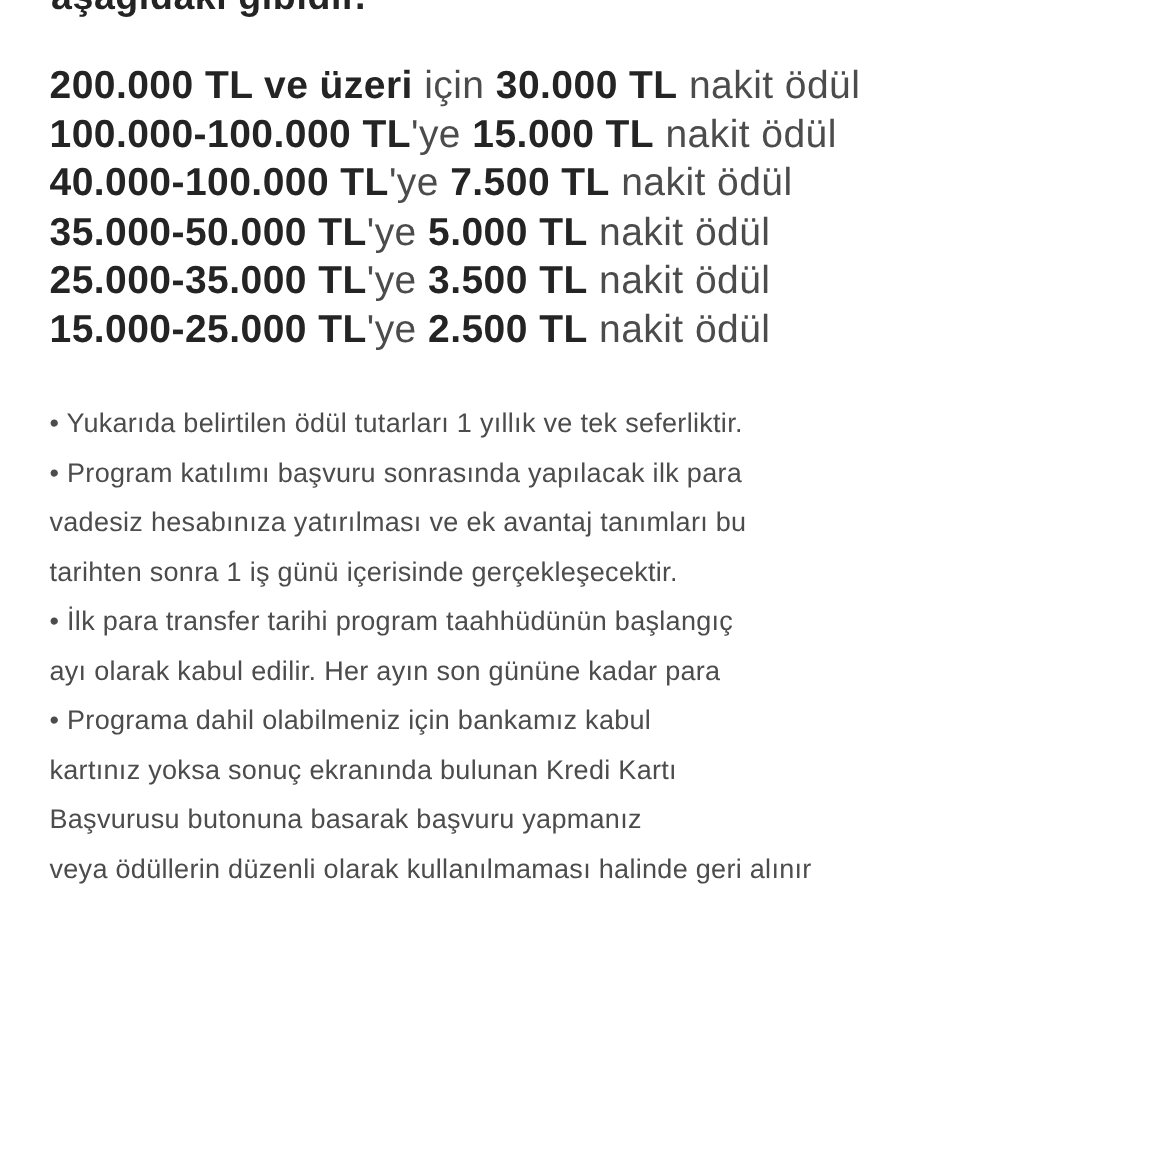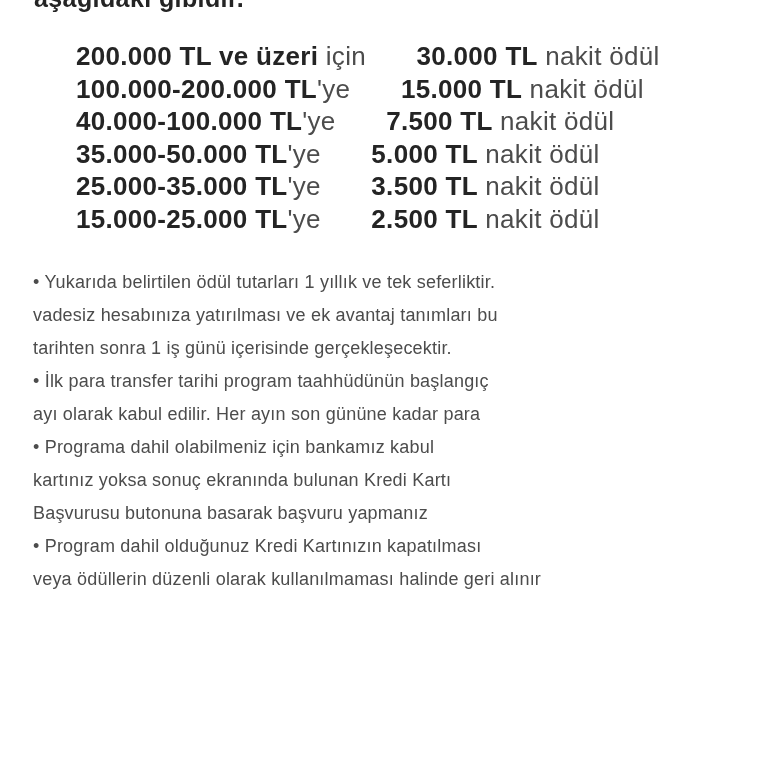--- a/index.html
+++ b/index.html
@@ -36,21 +36,20 @@
     height:32.5px;
     line-height:32.5px;
     font-size:26px;
     letter-spacing:.3px;
     color:var(--gray);
     white-space:pre;
   }
   .tier b{
     font-weight:700;
     color:var(--bold);
-    margin-left:43px;
   }
   .bullets{
     position:absolute;
     left:33px;top:266px;
   }
   .line{
     height:33px;
     line-height:33px;
     font-size:18px;
     letter-spacing:.2px;
@@ -60,33 +59,33 @@
 </style>
 </head>
 <body>
 
 <div class="doc">
 
   <div class="intro-line">aşağıdaki gibidir.</div>
 
   <div class="tiers">
     <div class="tier"><b>200.000 TL ve üzeri</b><span> için </span><b>30.000 TL</b><span> nakit ödül</span></div>
-    <div class="tier"><b>100.000-200.000 TL</b><span>'ye </span><b>15.000 TL</b><span> nakit ödül</span></div>
+    <div class="tier"><b>100.000-100.000 TL</b><span>'ye </span><b>15.000 TL</b><span> nakit ödül</span></div>
     <div class="tier"><b>40.000-100.000 TL</b><span>'ye </span><b>7.500 TL</b><span> nakit ödül</span></div>
     <div class="tier"><b>35.000-50.000 TL</b><span>'ye </span><b>5.000 TL</b><span> nakit ödül</span></div>
     <div class="tier"><b>25.000-35.000 TL</b><span>'ye </span><b>3.500 TL</b><span> nakit ödül</span></div>
     <div class="tier"><b>15.000-25.000 TL</b><span>'ye </span><b>2.500 TL</b><span> nakit ödül</span></div>
   </div>
 
   <div class="bullets">
     <div class="line">• Yukarıda belirtilen ödül tutarları 1 yıllık ve tek seferliktir.</div>
+    <div class="line">• Program katılımı başvuru sonrasında yapılacak ilk para</div>
     <div class="line">vadesiz hesabınıza yatırılması ve ek avantaj tanımları bu</div>
     <div class="line">tarihten sonra 1 iş günü içerisinde gerçekleşecektir.</div>
     <div class="line">• İlk para transfer tarihi program taahhüdünün başlangıç</div>
     <div class="line">ayı olarak kabul edilir. Her ayın son gününe kadar para</div>
     <div class="line">• Programa dahil olabilmeniz için bankamız kabul</div>
     <div class="line">kartınız yoksa sonuç ekranında bulunan Kredi Kartı</div>
     <div class="line">Başvurusu butonuna basarak başvuru yapmanız</div>
-    <div class="line">• Program dahil olduğunuz Kredi Kartınızın kapatılması</div>
     <div class="line">veya ödüllerin düzenli olarak kullanılmaması halinde geri alınır</div>
   </div>
 
 </div>
 
 </body></html>

